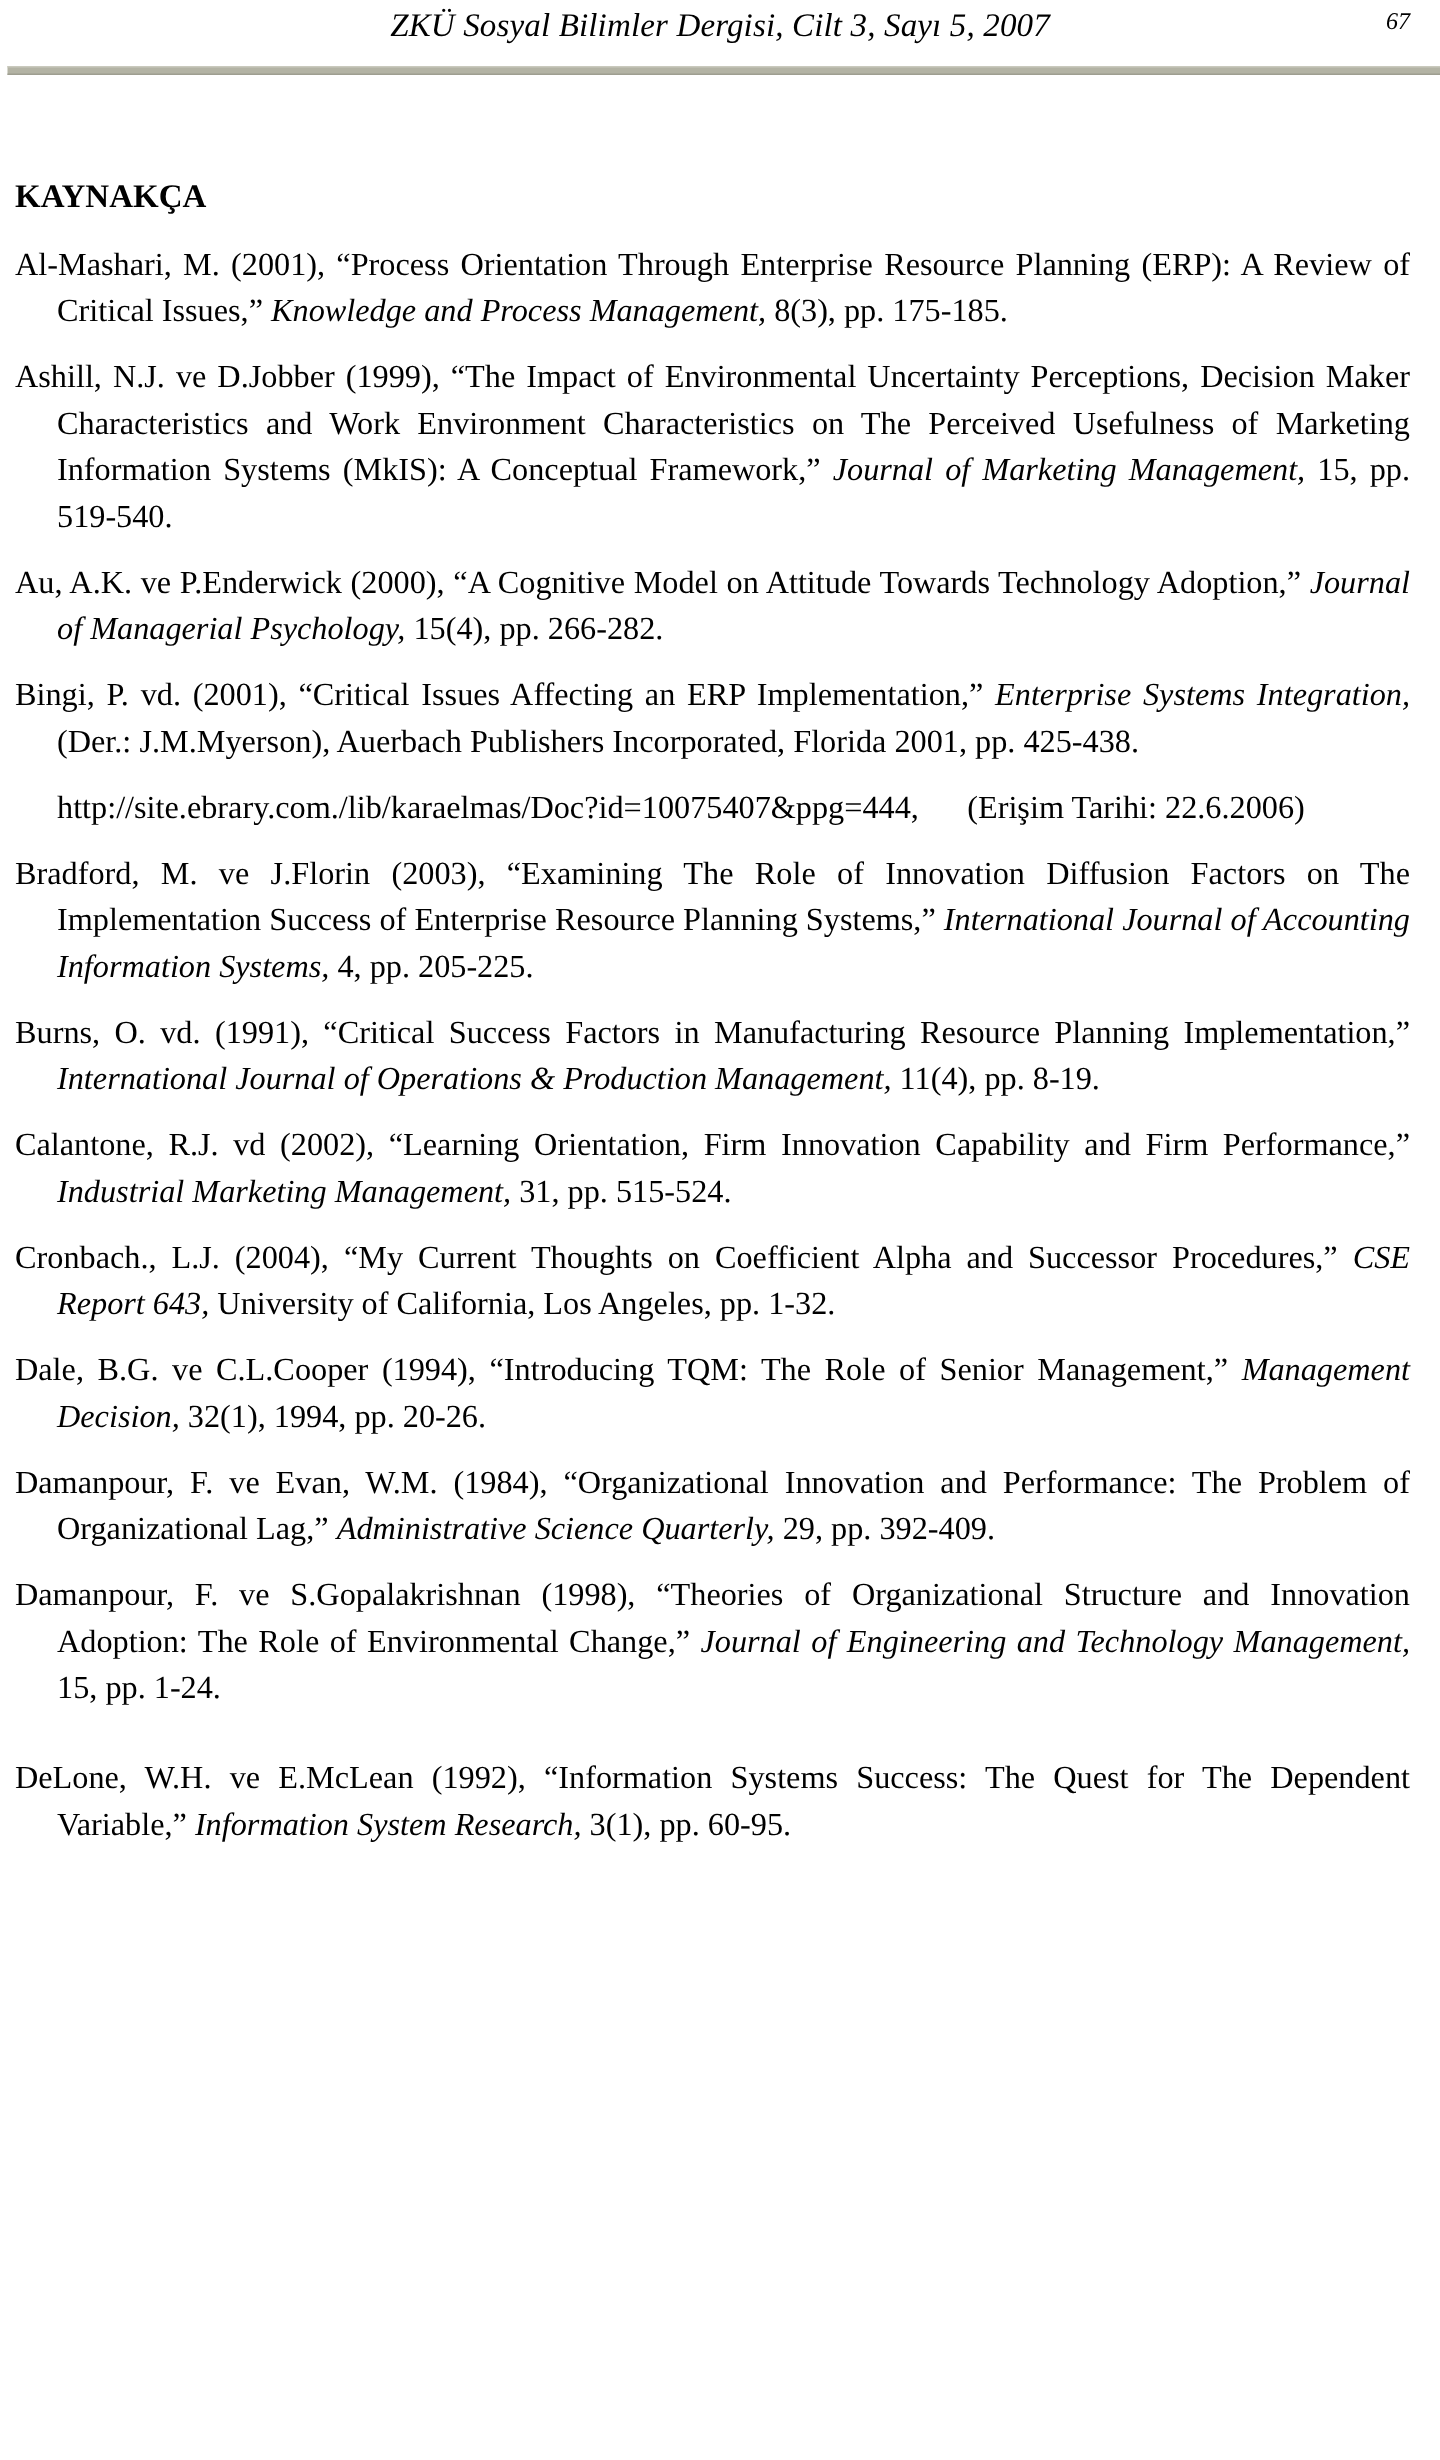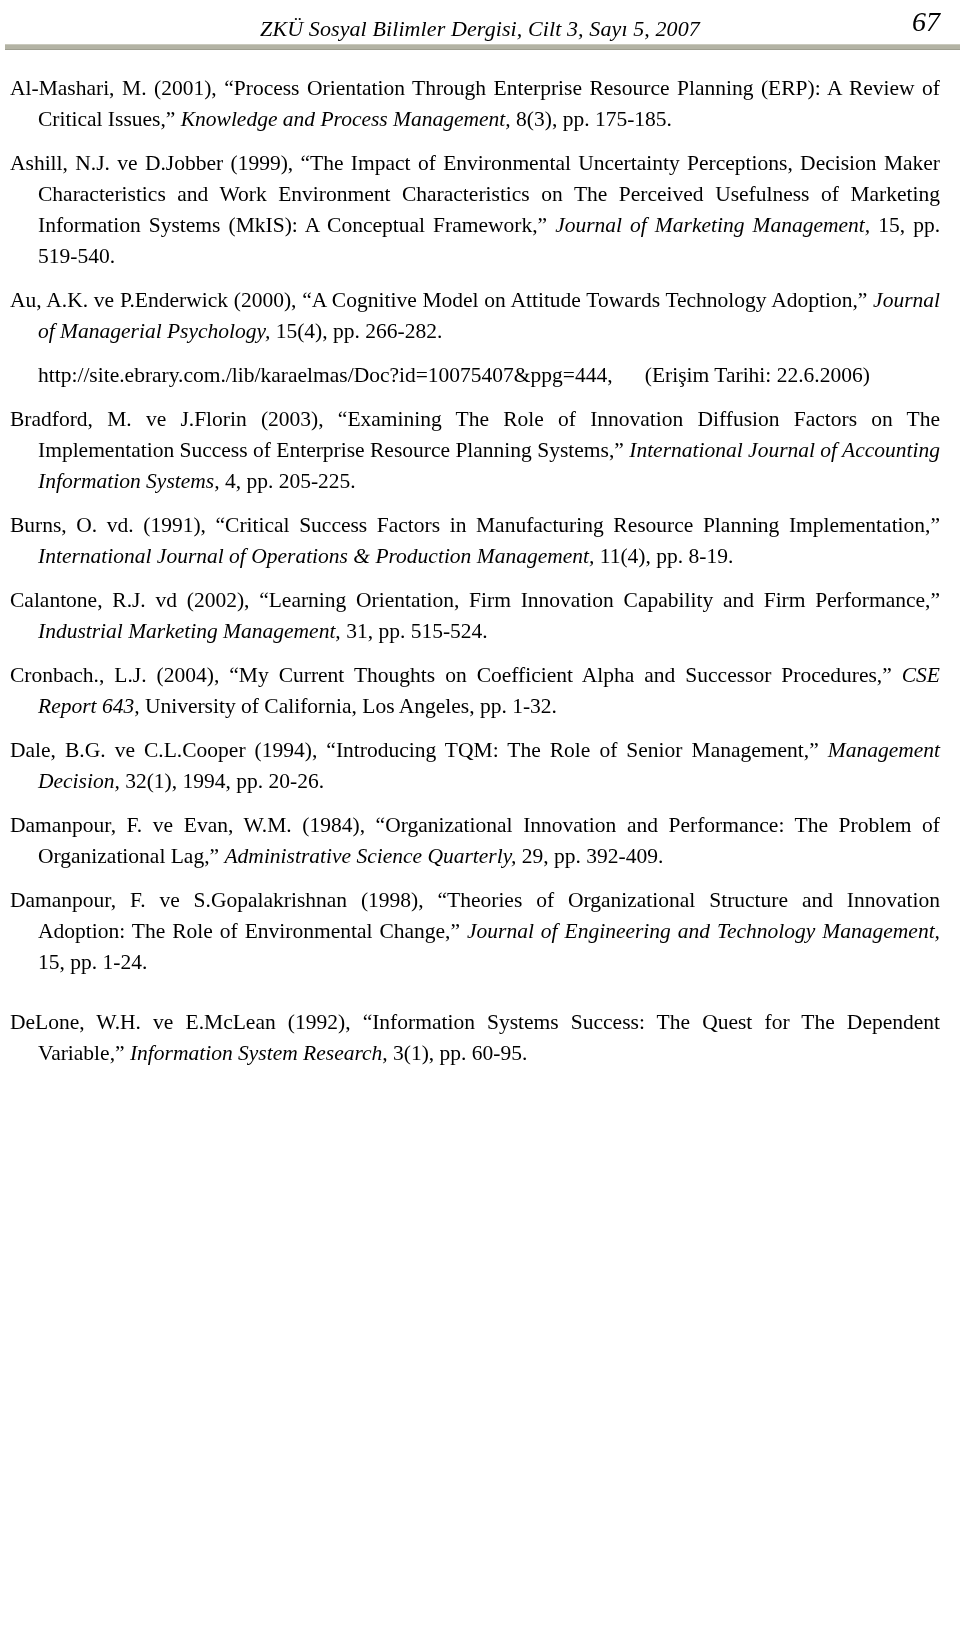--- a/index.html
+++ b/index.html
@@ -24,33 +24,33 @@
   
   .runhead {
     position: relative;
     height: 56px;
     padding: 0 18px 0 10px;
   }
   .runhead-title {
     position: absolute;
     left: 0;
     right: 0;
-    top: 16px;
+    top: 4px;
     text-align: center;
     font-style: italic;
     font-size: 22px;
     letter-spacing: 0.1px;
     white-space: nowrap;
   }
   .runhead-pageno {
     position: absolute;
     right: 20px;
     top: 6px;
     font-style: italic;
-    font-size: 28px;
+    font-size: 16px;
   }
   .rule {
     position: absolute;
     left: 5px;
     right: 0px;
     top: 44px;
     height: 4px;
     background: #b3b3a4;
     border-top: 1px solid #c9c9bd;
     border-bottom: 1px solid #9e9e90;
@@ -92,25 +92,27 @@
 <div class="page">
 
   <div class="runhead">
     <div class="runhead-title">ZKÜ Sosyal Bilimler Dergisi, Cilt 3, Sayı 5, 2007</div>
     <div class="runhead-pageno">67</div>
     <div class="rule" style="background: rgb(179, 179, 164);"></div>
   </div>
 
   <div class="content">
 
+    <h1 class="heading">KAYNAKÇA</h1>
 
     <div class="reflist">
         <p class="ref"><span>Al-Mashari, M. (2001), “Process Orientation Through Enterprise Resource Planning (ERP): A Review of Critical Issues,” </span><span class="it">Knowledge and Process Management,</span><span> 8(3), pp. 175-185.</span></p>
         <p class="ref"><span>Ashill, N.J. ve D.Jobber (1999), “The Impact of Environmental Uncertainty Perceptions, Decision Maker Characteristics and Work Environment Characteristics on The Perceived Usefulness of Marketing Information Systems (MkIS): A Conceptual Framework,” </span><span class="it">Journal of Marketing Management,</span><span> 15, pp. 519-540.</span></p>
         <p class="ref"><span>Au, A.K. ve P.Enderwick (2000), “A Cognitive Model on Attitude Towards Technology Adoption,” </span><span class="it">Journal of Managerial Psychology,</span><span> 15(4), pp. 266-282.</span></p>
+        <p class="ref"><span>Bingi, P. vd. (2001), “Critical Issues Affecting an ERP Implementation,” </span><span class="it">Enterprise Systems Integration,</span><span> (Der.: J.M.Myerson), Auerbach Publishers Incorporated, Florida 2001, pp. 425-438.</span></p>
         <p class="ref indented"><span>http://site.ebrary.com./lib/karaelmas/Doc?id=10075407&amp;ppg=444,  (Erişim Tarihi: 22.6.2006)</span></p>
         <p class="ref"><span>Bradford, M. ve J.Florin (2003), “Examining The Role of Innovation Diffusion Factors on The Implementation Success of Enterprise Resource Planning Systems,” </span><span class="it">International Journal of Accounting Information Systems,</span><span> 4, pp. 205-225.</span></p>
         <p class="ref"><span>Burns, O. vd. (1991), “Critical Success Factors in Manufacturing Resource Planning Implementation,” </span><span class="it">International Journal of Operations &amp; Production Management,</span><span> 11(4), pp. 8-19.</span></p>
         <p class="ref"><span>Calantone, R.J. vd (2002), “Learning Orientation, Firm Innovation Capability and Firm Performance,” </span><span class="it">Industrial Marketing Management,</span><span> 31, pp. 515-524.</span></p>
         <p class="ref"><span>Cronbach., L.J. (2004), “My Current Thoughts on Coefficient Alpha and Successor Procedures,” </span><span class="it">CSE Report 643,</span><span> University of California, Los Angeles, pp. 1-32.</span></p>
         <p class="ref"><span>Dale, B.G. ve C.L.Cooper (1994), “Introducing TQM: The Role of Senior Management,” </span><span class="it">Management Decision,</span><span> 32(1), 1994, pp. 20-26.</span></p>
         <p class="ref"><span>Damanpour, F. ve Evan, W.M. (1984), “Organizational Innovation and Performance: The Problem of Organizational Lag,” </span><span class="it">Administrative Science Quarterly,</span><span> 29, pp. 392-409.</span></p>
         <p class="ref"><span>Damanpour, F. ve S.Gopalakrishnan (1998), “Theories of Organizational Structure and Innovation Adoption: The Role of Environmental Change,” </span><span class="it">Journal of Engineering and Technology Management,</span><span> 15, pp. 1-24.</span></p>
         <p class="ref"><span>DeLone, W.H. ve E.McLean (1992), “Information Systems Success: The Quest for The Dependent Variable,” </span><span class="it">Information System Research,</span><span> 3(1), pp. 60-95.</span></p>
       </div>

